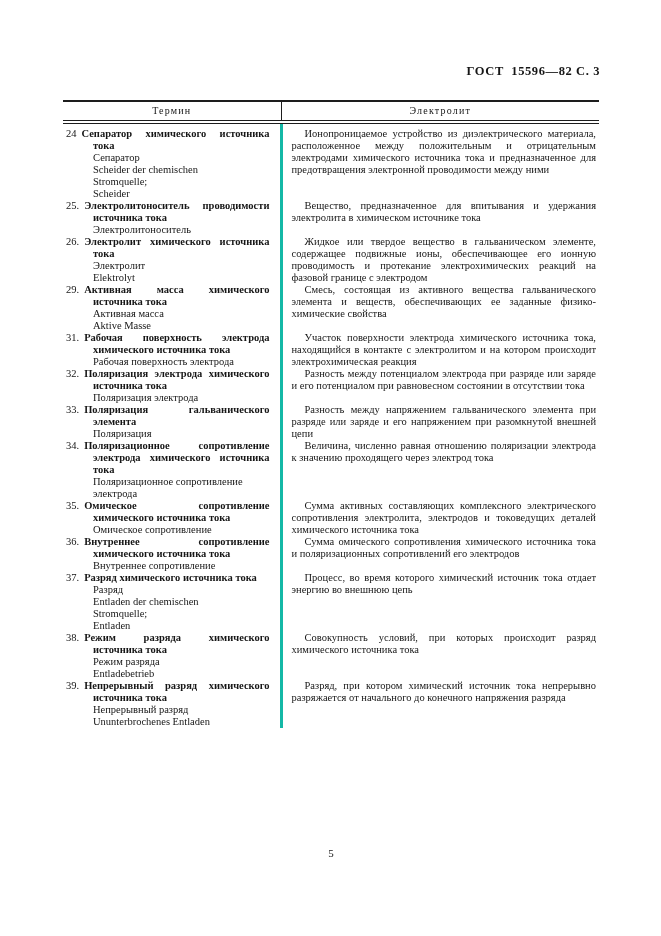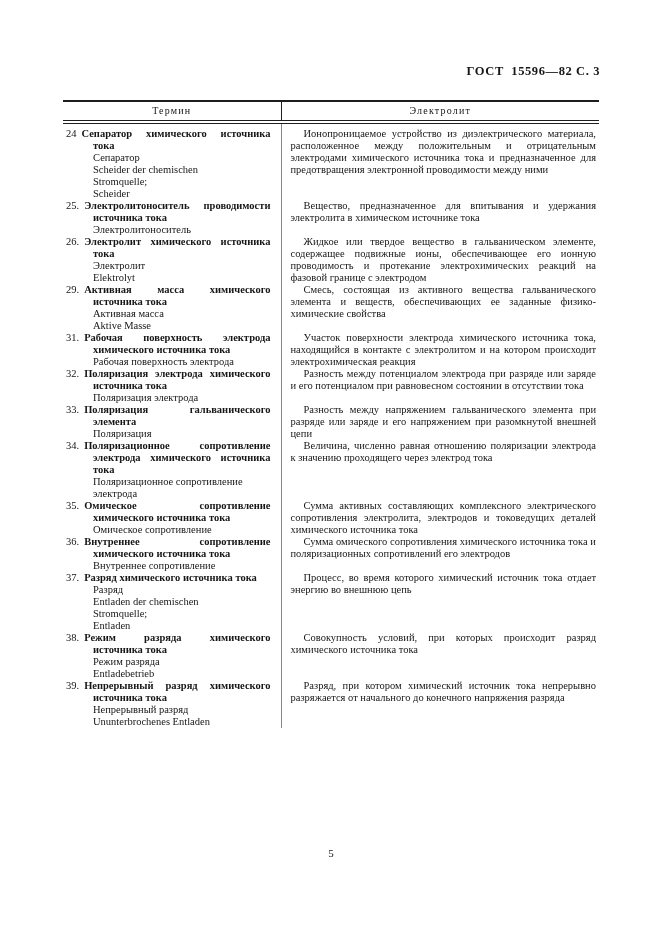--- a/index.html
+++ b/index.html
@@ -40,21 +40,21 @@
     text-align: center;
     font-size: 10px;
     letter-spacing: 1.2px;
     padding: 3px 0 3px 0;
     font-weight: normal;
   }
   .term-col { width: 218px; }
   .def-col  { width: 318px; }
   .th.term-col { border-right: 1px solid #1d1d1d; }
   .term-cell {
-    border-right: 1px solid #14b8a6;
+    border-right: 3px solid #14b8a6;
     padding: 0 10px 0 3px;
   }
   tbody tr:first-child > td { padding-top: 4px; }
   .term-main {
     padding-left: 27px;
     text-indent: -27px;
     text-align: justify;
   }
   .num { padding-right: 5px; }
   .num.bold { font-weight: bold; }

